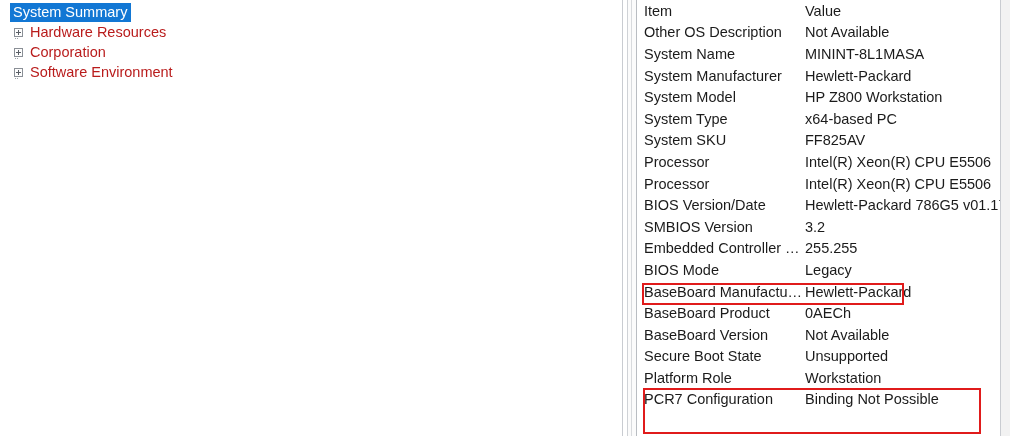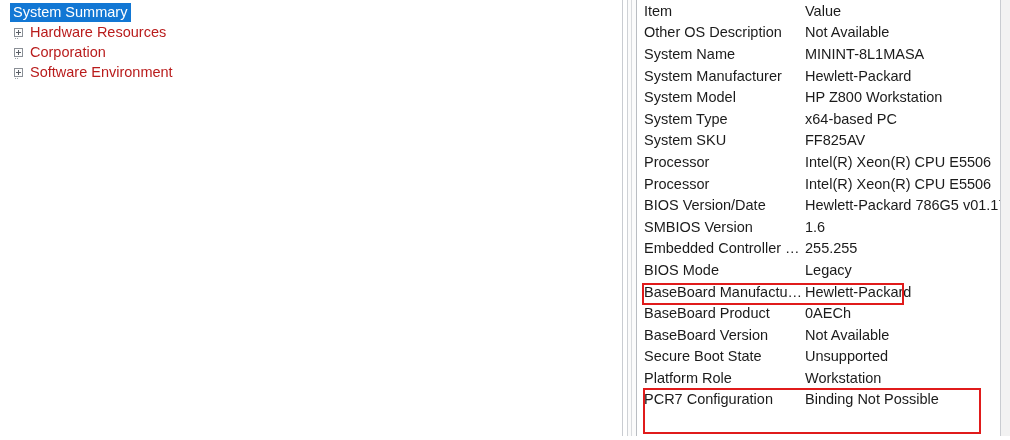--- a/index.html
+++ b/index.html
@@ -218,21 +218,21 @@
       <div class="detail-row">
         <span class="col-item">Processor</span>
         <span class="col-value">Intel(R) Xeon(R) CPU           E5506</span>
       </div>
       <div class="detail-row">
         <span class="col-item">BIOS Version/Date</span>
         <span class="col-value">Hewlett-Packard 786G5 v01.17, 8/</span>
       </div>
       <div class="detail-row">
         <span class="col-item">SMBIOS Version</span>
-        <span class="col-value">1.6</span>
+        <span class="col-value">3.2</span>
       </div>
       <div class="detail-row">
         <span class="col-item">Embedded Controller V...</span>
         <span class="col-value">255.255</span>
       </div>
       <div class="detail-row">
         <span class="col-item">BIOS Mode</span>
         <span class="col-value">Legacy</span>
       </div>
       <div class="detail-row">

